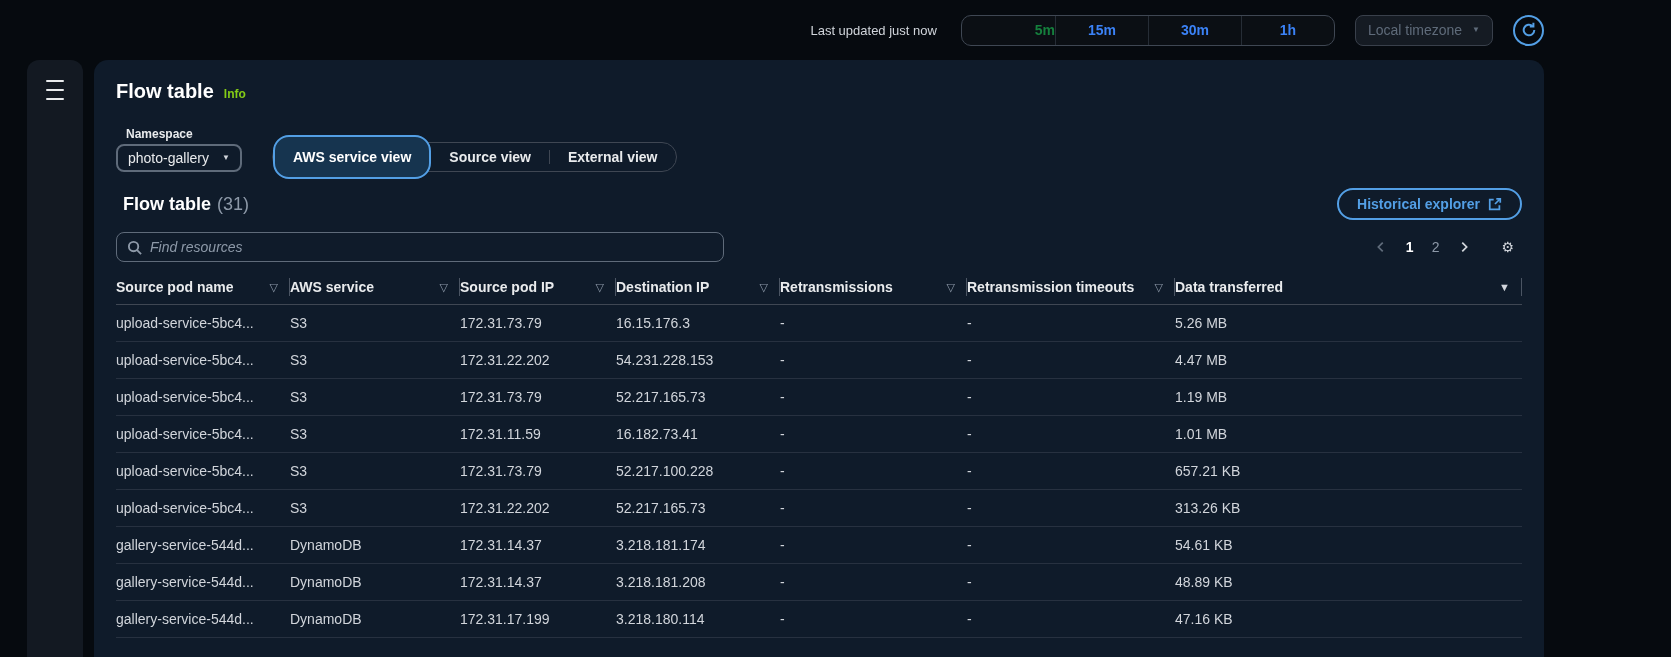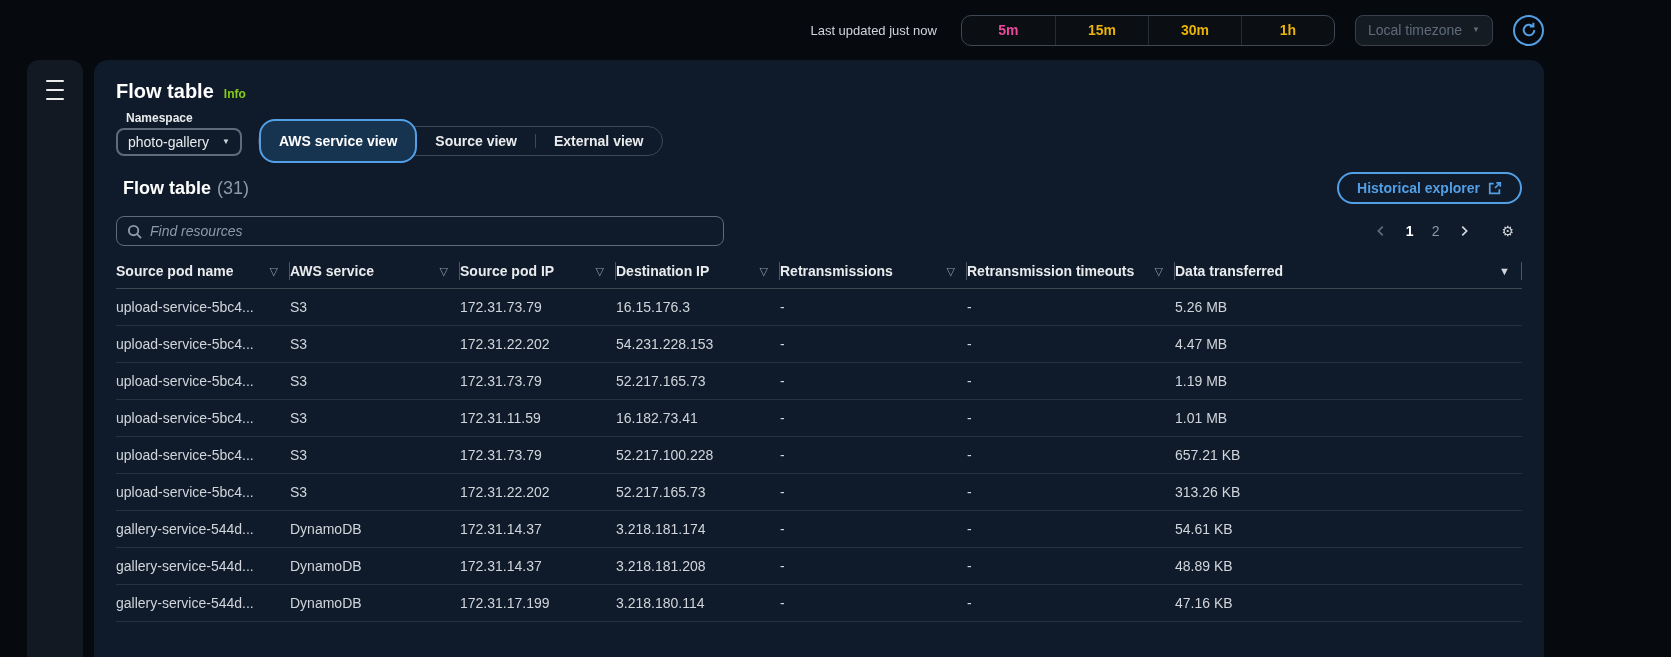--- a/index.html
+++ b/index.html
@@ -9,40 +9,40 @@
     color:#d1d5db;
     font-family:"Liberation Sans","DejaVu Sans",sans-serif;
     overflow:hidden;
   }
   button { font-family:inherit; cursor:pointer; }
 
   
   .topbar { height:60px; display:flex; align-items:center; justify-content:flex-end; gap:20px; padding:0 127px 0 24px; }
   .last-updated { font-size:13px; color:#d1d5db; margin-right:4px; white-space:nowrap; }
   .time-seg { display:flex; align-items:stretch; height:31px; border:1px solid #3f4753; border-radius:10px; background:#0b0f14; overflow:hidden; }
-  .time-seg button { width:93px; border:none; background:transparent; color:#eab308; font-size:14px; font-weight:700; }
+  .time-seg button { width:93px; border:none; background:transparent; color:#3b82f6; font-size:14px; font-weight:700; }
   .time-seg button + button { border-left:1px solid #262d36; }
-  .time-seg button.active { color:#ec4899; }
+  .time-seg button.active { color:#15803d;text-align:right; }
   .tz-select { height:31px; display:flex; align-items:center; gap:10px; padding:0 12px; background:#151b23; border:1px solid #39404b; border-radius:8px; color:#5f6b7a; font-size:14px; }
   .caret { font-size:8px; line-height:1; }
   .tz-select .caret { color:#5f6b7a; }
   .refresh-btn { width:31px; height:31px; border-radius:50%; border:2px solid #539fe5; background:transparent; display:flex; align-items:center; justify-content:center; }
 
   
   .content { display:flex; gap:11px; padding:0 127px 0 27px; height:597px; }
   .sidebar { width:56px; background:#131922; border-radius:12px 12px 0 0; display:flex; justify-content:center; padding-top:20px; flex-shrink:0; }
   .menu-btn { width:26px; height:20px; background:none; border:none; display:flex; flex-direction:column; justify-content:space-between; align-items:center; }
   .menu-btn span { width:18px; height:2px; background:#e9ebed; border-radius:1px; }
 
   .panel { flex:1; background:#0f1b2a; border-radius:14px 14px 0 0; padding:20px 22px 0; overflow:hidden; }
   .panel-title-row { display:flex; align-items:baseline; gap:10px; }
   .panel-title-row h1 { font-size:20px; color:#ffffff; font-weight:700; }
   .info-link { font-size:12px; font-weight:700; color:#84cc16; text-decoration:none; }
 
-  .controls-row { display:flex; align-items:flex-end; gap:16px; margin-top:8px; }
+  .controls-row { display:flex; align-items:flex-end; gap:30px; margin-top:24px; }
   .namespace .ns-label { display:block; font-size:12px; font-weight:700; color:#e9ebed; margin-bottom:3px; padding-left:10px; }
   .ns-select { height:28px; min-width:126px; display:flex; align-items:center; justify-content:space-between; gap:10px; padding:0 10px; background:transparent; border:2px solid #5f6b7a; border-radius:8px; color:#e9ebed; font-size:14px; }
   .ns-select .caret { color:#d1d5db; }
 
   .view-seg { display:flex; align-items:center; height:30px; border:1px solid #3f4753; border-radius:15px; }
   .view-seg button { height:44px; padding:0 18px; border:none; background:transparent; color:#e9ebed; font-size:14px; font-weight:700; display:flex; align-items:center; }
   .view-seg button.selected { background:#16344f; border:2px solid #539fe5; border-radius:16px; color:#fff; }
   .view-seg .seg-divider { width:1px; height:14px; background:#3f4753; }
 
   .section-row { display:flex; align-items:center; justify-content:space-between; margin-top:16px;margin-left:7px; }

